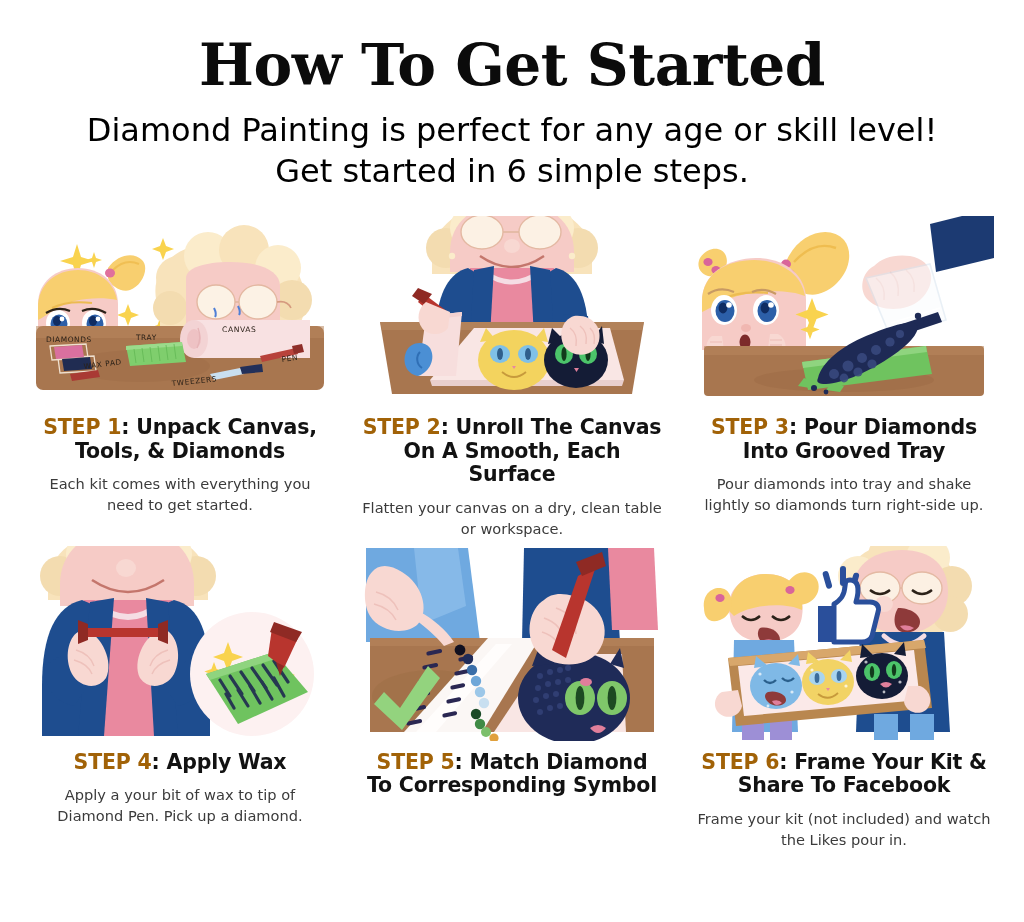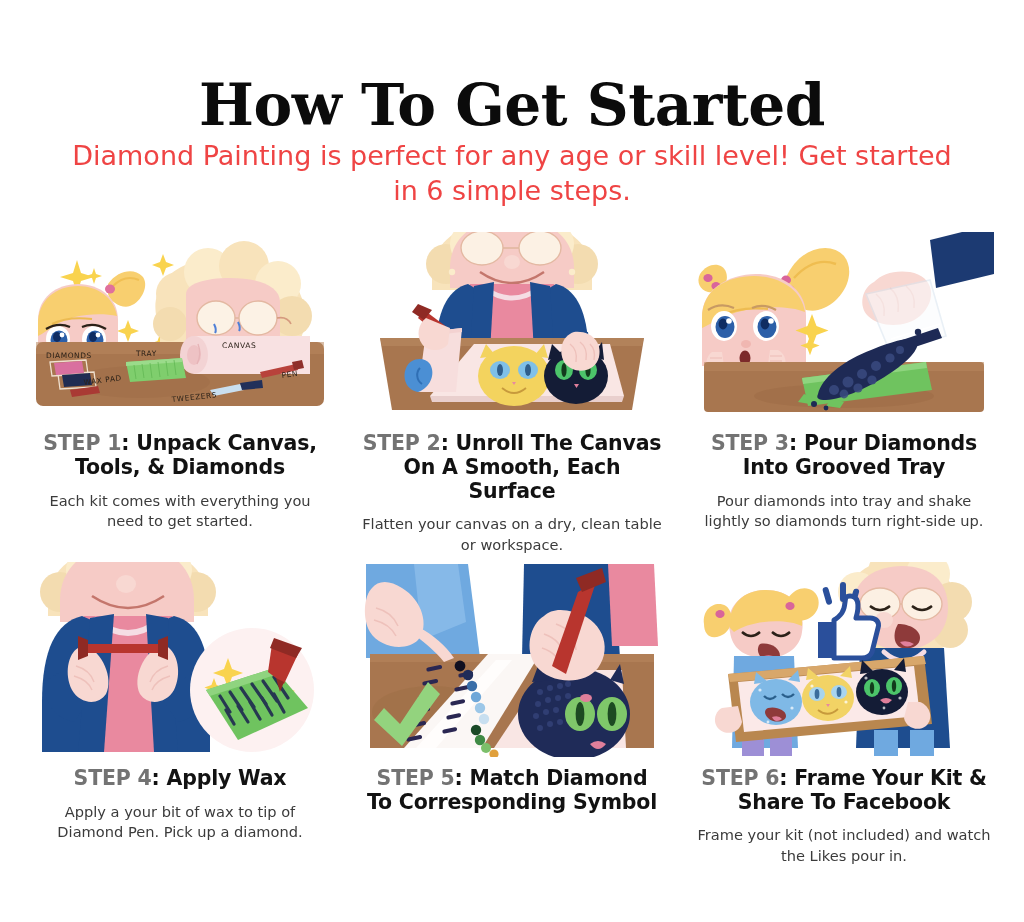--- a/index.html
+++ b/index.html
@@ -5,38 +5,38 @@
   html,body{margin:0;padding:0;}
   body{
     width:1024px;height:922px;
     background:#ffffff;
     font-family:"Liberation Sans",sans-serif;
     overflow:hidden;
   }
   .page{position:relative;width:1024px;height:922px;}
 
   
-  .header{padding-top:76px;text-align:center;}
+  .header{padding-top:36px;text-align:center;}
   .title{
     font-family:"DejaVu Serif",serif;
     font-weight:bold;
     font-size:57px;
     letter-spacing:-0.5px;
     color:#0b0b0b;
     line-height:1;
     margin:0;
     transform:scaleX(1.02);
   }
   .subtitle{
-    margin:6px auto 0;
+    margin:17px auto 0;
     width:880px;
     font-family:"DejaVu Sans",sans-serif;
-    font-size:27px;
+    font-size:32px;
     line-height:1.28;
-    color:#ef4444;
+    color:#000000;
     font-weight:400;
   }
 
   
   .grid{
     margin-top:24px;
     display:grid;
     grid-template-columns:repeat(3,1fr);
     grid-template-rows:auto auto;
     column-gap:0px;
@@ -57,21 +57,21 @@
     margin-top:10px;
     width:300px;
     text-align:center;
     font-family:"DejaVu Sans",sans-serif;
     font-weight:bold;
     font-size:20.5px;
     line-height:1.16;
     color:#121212;
     letter-spacing:-0.2px;
   }
-  .step-num{color:#737373;}
+  .step-num{color:#a16207;}
   .step-desc{
     margin-top:11px;
     width:300px;
     text-align:center;
     font-family:"DejaVu Sans",sans-serif;
     font-size:14.6px;
     line-height:1.42;
     color:#3b3b3b;
   }
   .row2 .illo-wrap{height:195px;}

